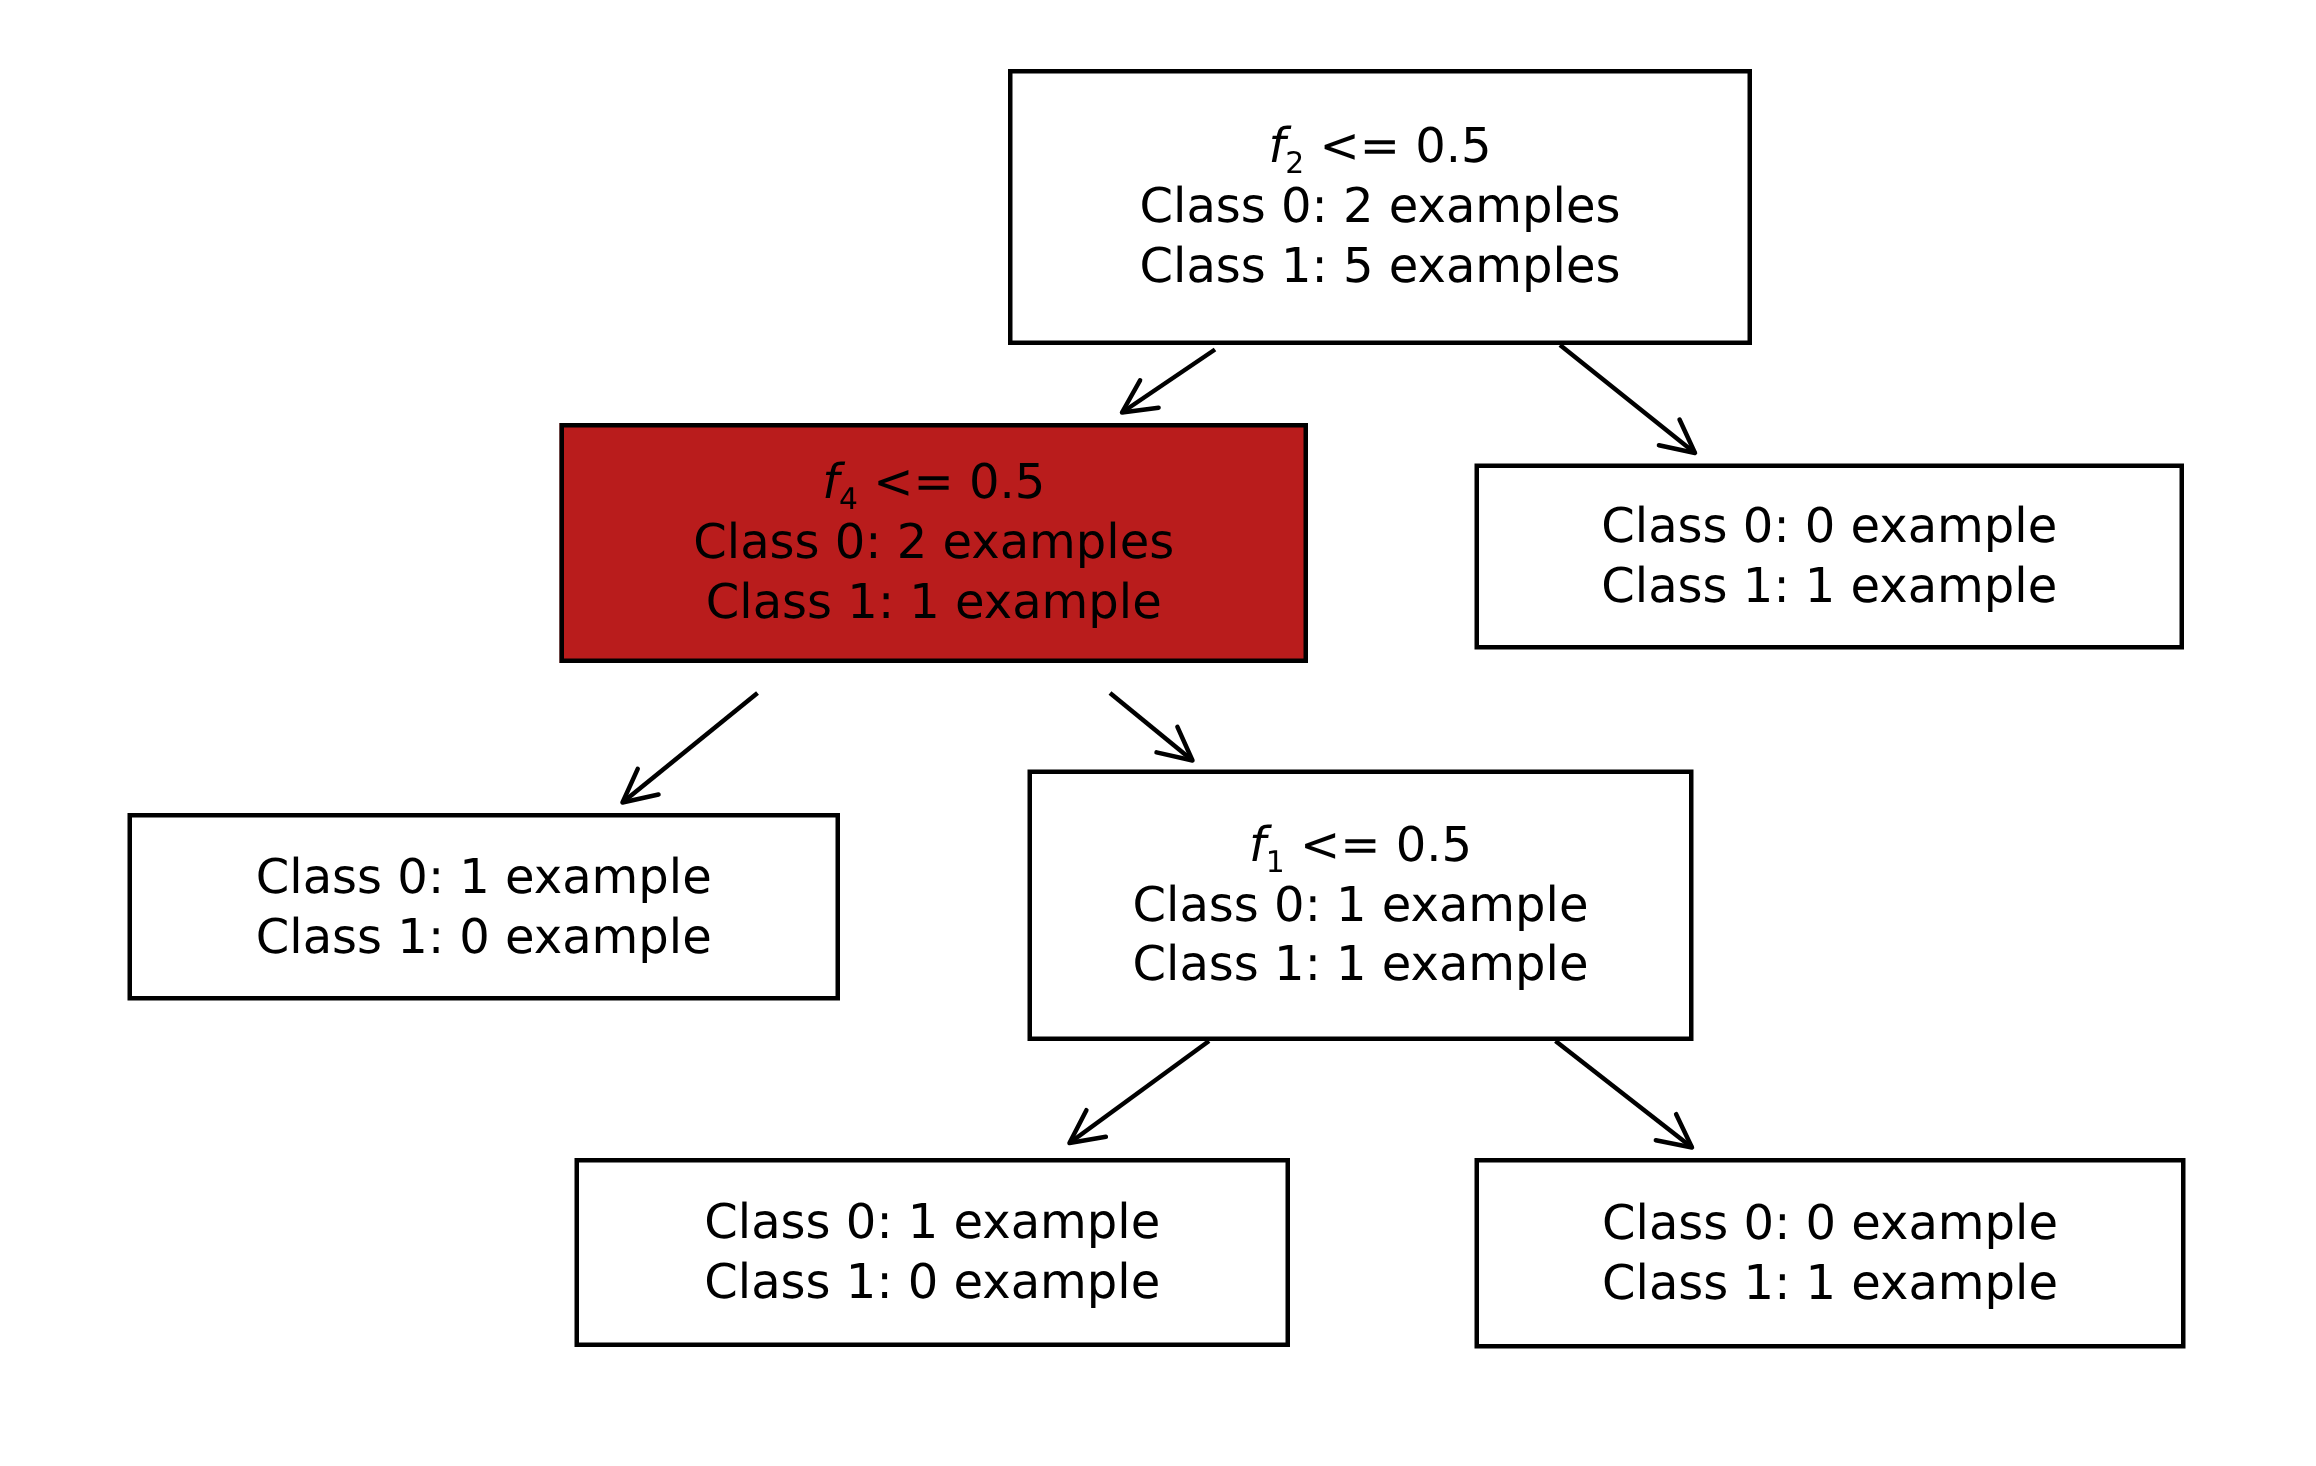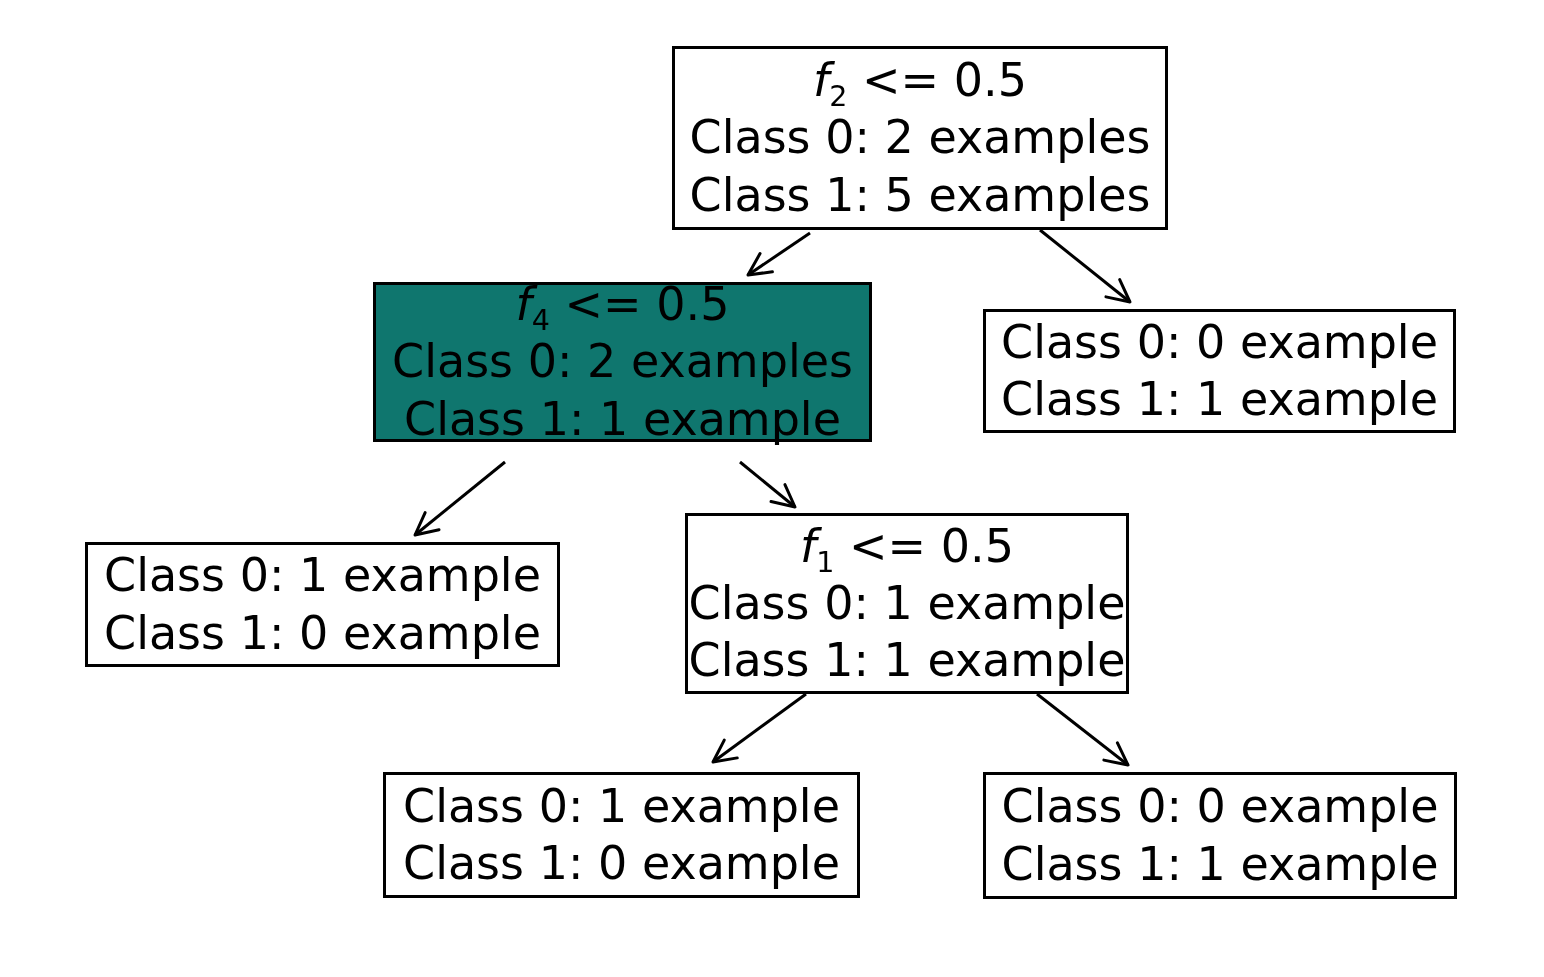--- a/index.html
+++ b/index.html
@@ -26,21 +26,21 @@
   .node {
     position: absolute;
     box-sizing: border-box;
     background: #ffffff;
     border: 3px solid #000000;
     display: flex;
     flex-direction: column;
     align-items: center;
     justify-content: center;
     text-align: center;
-    font-size: 46px;
+    font-size: 32px;
     line-height: 1.24;
     color: #000000;
     white-space: nowrap;
   }
   .cond .fvar {
     font-style: italic;
   }
   .cond sub {
     font-size: 0.62em;
     line-height: 0;
@@ -64,21 +64,21 @@
     <line x1="806" y1="694" x2="713" y2="762" stroke="#000000" stroke-width="3" marker-end="url(#arrow)"></line>
     <line x1="1037" y1="694" x2="1128" y2="765" stroke="#000000" stroke-width="3" marker-end="url(#arrow)"></line>
   </svg>
 
   <div class="node" style="left: 672px; top: 46px; width: 496px; height: 184px; border-color: rgb(0, 0, 0); background: rgb(255, 255, 255);">
     <div class="cond"><span class="fvar">f</span><sub>2</sub><span> &lt;= 0.5</span></div>
     <div>Class 0: 2 examples</div>
     <div>Class 1: 5 examples</div>
   </div>
 
-  <div class="node" style="left: 373px; top: 282px; width: 499px; height: 160px; border-color: rgb(0, 0, 0); background: #0f766e;">
+  <div class="node" style="left: 373px; top: 282px; width: 499px; height: 160px; border-color: rgb(0, 0, 0); background: #b91c1c;">
     <div class="cond"><span class="fvar">f</span><sub>4</sub><span> &lt;= 0.5</span></div>
     <div>Class 0: 2 examples</div>
     <div>Class 1: 1 example</div>
   </div>
 
   <div class="node" style="left: 983px; top: 309px; width: 473px; height: 124px; border-color: rgb(0, 0, 0); background: rgb(255, 255, 255);">
     <div>Class 0: 0 example</div>
     <div>Class 1: 1 example</div>
   </div>
 

